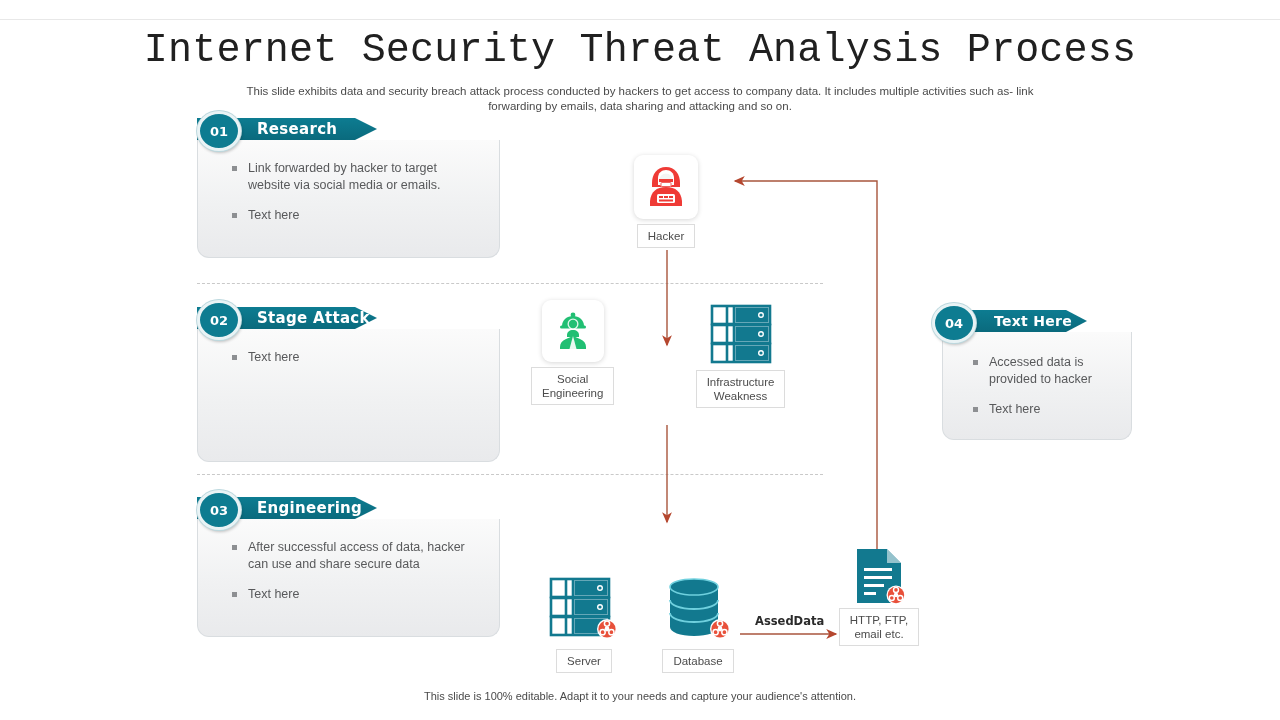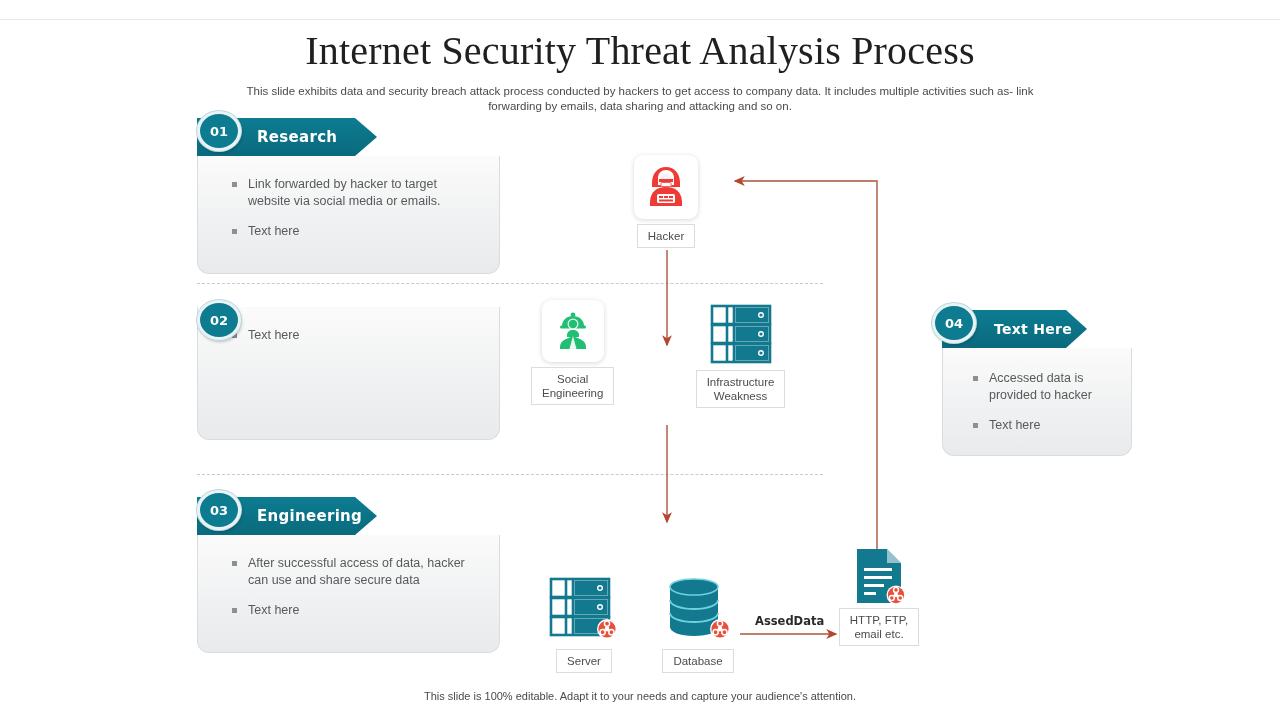--- a/index.html
+++ b/index.html
@@ -10,31 +10,31 @@
     overflow: hidden;
   }
   #slide { position: relative; width: 1280px; height: 720px; background:#fff; }
 
   .top-rule { position:absolute; left:0; top:19px; width:1280px; height:1px; background:#e8e8e8; }
 
   .title {
     position:absolute; left:0; top:28px; width:1280px;
     text-align:center; font-size:40px; font-weight:400;
     color:#202020; letter-spacing:.2px; line-height:46px;
-    font-family:Liberation Serif, serif;
+    font-family:Liberation Mono, monospace;
   }
   .subtitle {
     position:absolute; left:220px; top:84px; width:840px;
     text-align:center; font-size:11.5px; color:#4a4a4a; line-height:15px;
   }
 
   
   .step { position:absolute; }
   .ribbon {
-    position:relative; height:38px; display:flex; align-items:center;
+    position:relative; height:22px; display:flex; align-items:center;
     background:linear-gradient(to bottom,#0d7c91 0%, #0a6a7d 100%);
     filter: drop-shadow(1px 2px 2px rgba(0,0,0,.22));
   }
   .ribbon-label {
     color:#ffffff; font-size:15px; font-weight:bold; letter-spacing:.3px;
     font-family:"DejaVu Sans", sans-serif;
     margin-left:60px; white-space:nowrap;
   }
   .badge {
     position:absolute; left:0; top:-7px; width:44px; height:40px;
@@ -108,20 +108,23 @@
     <div class="badge">01</div>
     <div class="panel" style="height:118px;">
       <ul>
         <li>Link forwarded   by hacker to target website via social media or emails.</li>
         <li>Text here</li>
       </ul>
     </div>
   </div>
 
   <div class="step" style="left:197px; top:307px; width:303px;">
+    <div class="ribbon" style="width:180px; clip-path: polygon(0 0, 158px 0, 180px 50%, 158px 100%, 0 100%);">
+      <span class="ribbon-label">Stage Attack</span>
+    </div>
     <div class="badge">02</div>
     <div class="panel" style="height:133px;">
       <ul>
         <li>Text here</li>
       </ul>
     </div>
   </div>
 
   <div class="step" style="left:197px; top:497px; width:303px;">
     <div class="ribbon" style="width:180px; clip-path: polygon(0 0, 158px 0, 180px 50%, 158px 100%, 0 100%);">

